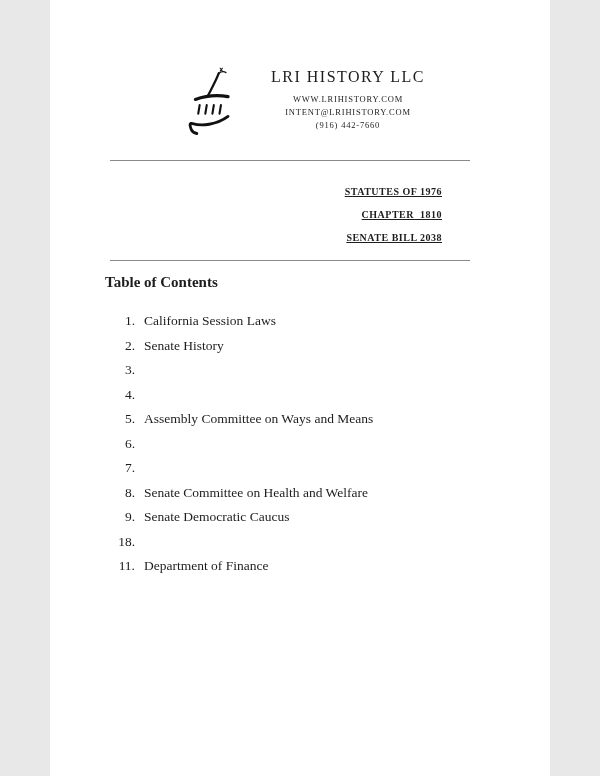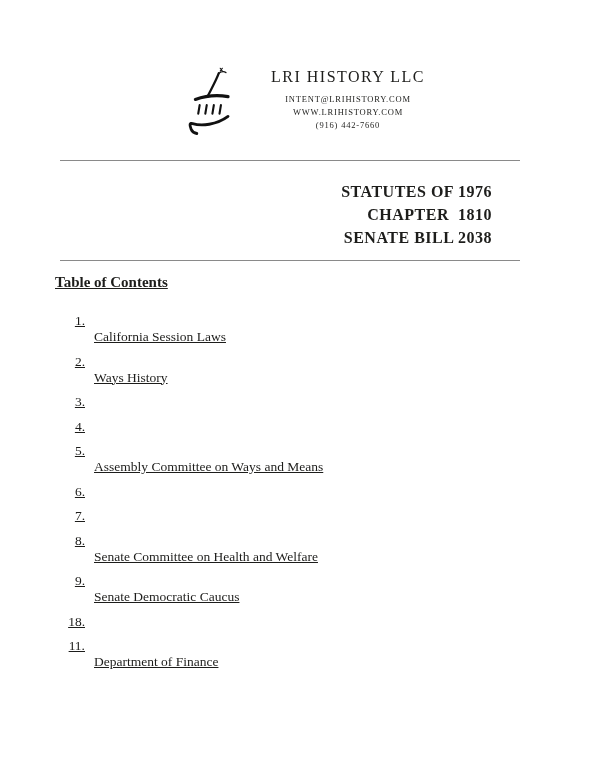--- a/index.html
+++ b/index.html
@@ -1,18 +1,18 @@
 <!DOCTYPE html>
 <html><head>
 <meta charset="utf-8">
 <style>
   html,body{margin:0;padding:0;background:#e8e8e8;}
   .page{
     position:relative;
-    width:600px;height:776px;
+    width:500px;height:776px;
     margin:0 auto;
     background:#ffffff;
     font-family:"Liberation Serif","DejaVu Serif",serif;
     color:#1d1d1b;
     box-sizing:border-box;
     overflow:hidden;
   }
   
   .header{
     display:flex;
@@ -49,32 +49,32 @@
   }
   .rule-1{top:160px;}
   .rule-2{top:260px;}
   
   .statutes{
     position:absolute;
     top:180px;
     right:108px;
     text-align:right;
     font-weight:bold;
-    font-size:16px;
+    font-size:10px;
     line-height:23px;
     letter-spacing:0.5px;
+    text-decoration:underline;
   }
   .statutes div{white-space:pre-wrap;}
   
   .toc{
     position:absolute;
     top:274px;
     left:55px;
     right:44px;
-    text-decoration:underline;
   }
   .toc-title{
     font-weight:bold;
     font-size:15px;
     margin-bottom:18px;
   }
   .toc-list{
     margin:0;
     padding:0;
     list-style:none;
@@ -84,21 +84,20 @@
     font-size:13.5px;
     line-height:24.5px;
   }
   .toc-num{
     width:30px;
     text-align:right;
     flex:0 0 auto;
   }
   .toc-label{
     padding-left:9px;
-    margin-top:16px;
   }
 </style>
 </head>
 <body>
 
 <div class="page">
 
   <div class="header">
     <div class="logo">
       <svg viewBox="0 0 100 110" width="72" height="78" aria-hidden="true">
@@ -115,22 +114,22 @@
           <path d="M44 58 l-2 12" stroke-width="3"></path>
           <path d="M54 58 l-2 12" stroke-width="3"></path>
           <path d="M64 58 l-2 12" stroke-width="3"></path>
 
           <path d="M74 74 C58 86 36 88 24 84 q-6 -2 -2 8 q2 5 8 6" stroke-width="4"></path>
         </g>
       </svg>
     </div>
     <div class="header-text">
       <div class="company-name">LRI HISTORY LLC</div>
+      <div class="contact-line">WWW.LRIHISTORY.COM</div>
       <div class="contact-line">INTENT@LRIHISTORY.COM</div>
-      <div class="contact-line">WWW.LRIHISTORY.COM</div>
       <div class="contact-line">(916) 442-7660</div>
     </div>
   </div>
 
   <div class="rule rule-1"></div>
   <div class="rule rule-2"></div>
 
   <div class="statutes">
     <div>STATUTES OF 1976</div>
     <div>CHAPTER  1810</div>
@@ -139,21 +138,21 @@
 
   <div class="toc">
     <div class="toc-title">Table of Contents</div>
     <ol class="toc-list">
       <li class="toc-item">
         <span class="toc-num">1.</span>
         <span class="toc-label">California Session Laws</span>
       </li>
       <li class="toc-item">
         <span class="toc-num">2.</span>
-        <span class="toc-label">Ways History</span>
+        <span class="toc-label">Senate History</span>
       </li>
       <li class="toc-item">
         <span class="toc-num">3.</span>
       </li>
       <li class="toc-item">
         <span class="toc-num">4.</span>
       </li>
       <li class="toc-item">
         <span class="toc-num">5.</span>
         <span class="toc-label">Assembly Committee on Ways and Means</span>

